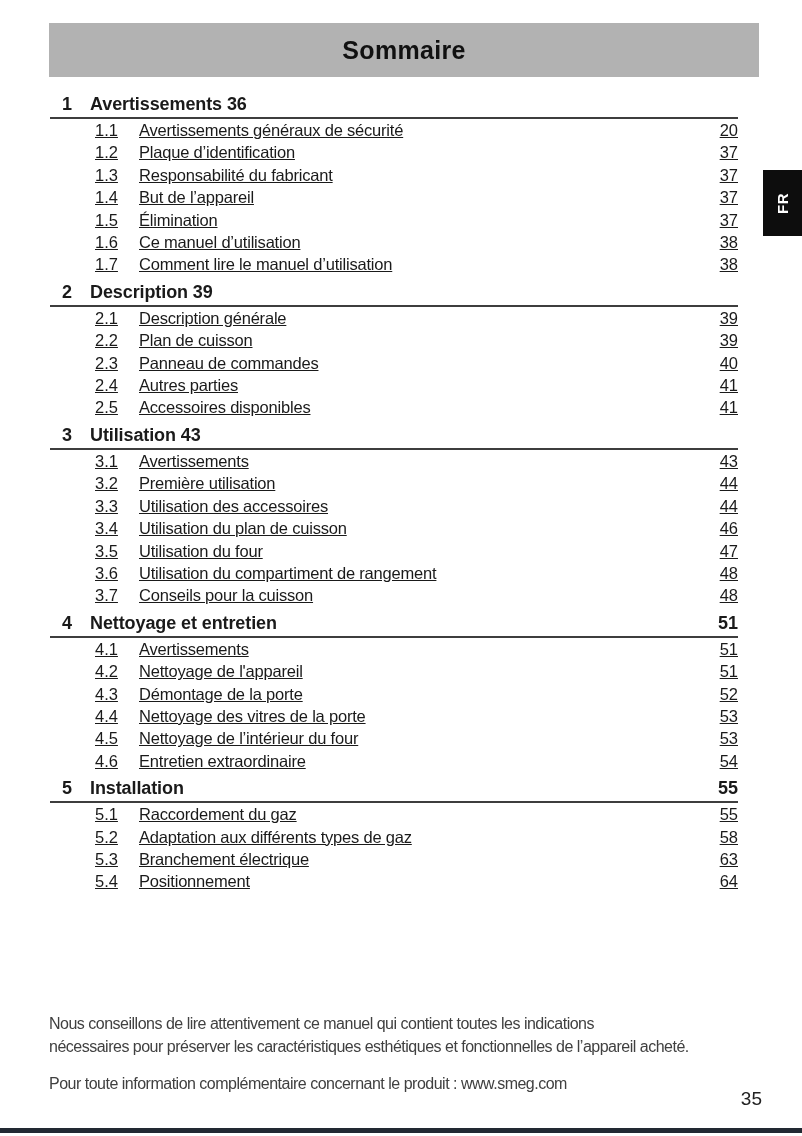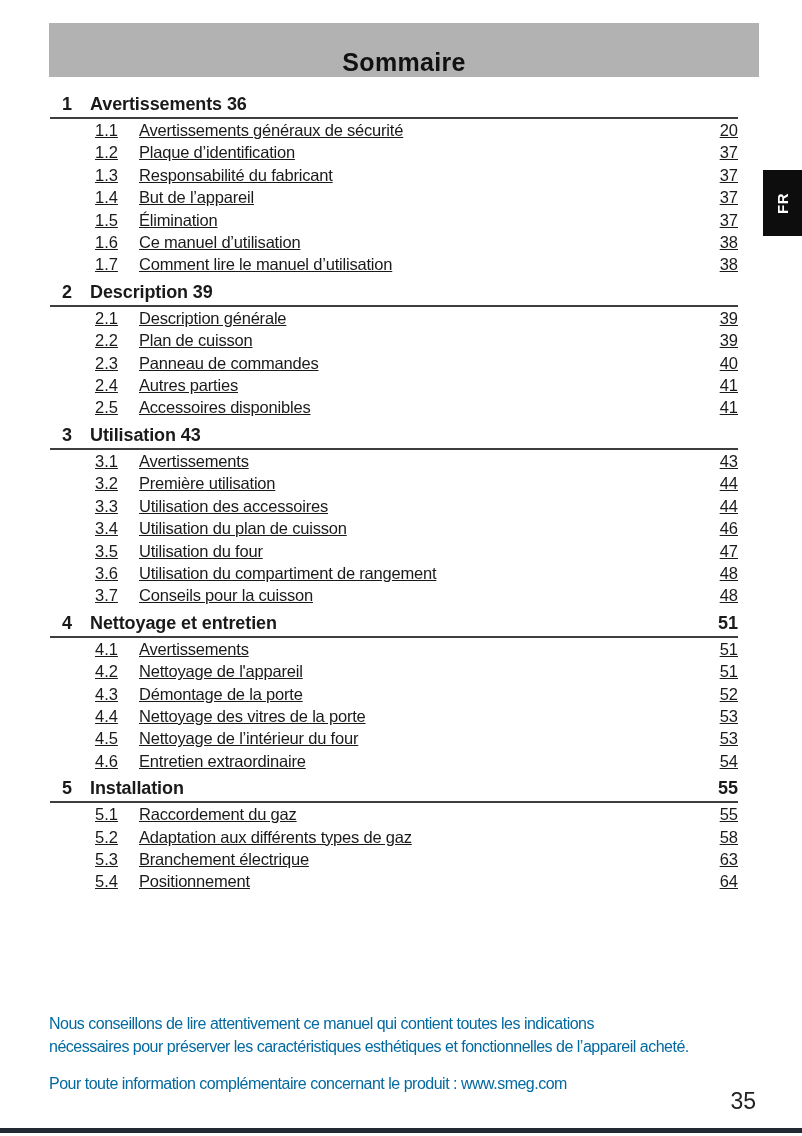--- a/index.html
+++ b/index.html
@@ -3,21 +3,21 @@
 <meta charset="utf-8">
 <style>
   html,body{margin:0;padding:0;}
   body{
     width:802px;height:1136px;position:relative;background:#ffffff;
     font-family:"Liberation Sans",sans-serif;color:#1a1a1a;overflow:hidden;
   }
   .header-bar{
     position:absolute;left:49px;top:23px;width:710px;height:54px;
     background:var(--header-bar,#b2b2b2);
-    display:flex;align-items:flex-end;justify-content:center;
+    display:flex;align-items:center;justify-content:center;
   }
   .header-bar h1{
     margin:0;font-size:25px;font-weight:bold;color:#111;letter-spacing:.3px;
   }
   .lang-tab{
     position:absolute;top:170px;right:0;width:39px;height:66px;
     background:var(--language-tab-bg,#0d0d0d);
     display:flex;align-items:center;justify-content:center;
   }
   .lang-tab span{
@@ -39,25 +39,25 @@
     display:flex;align-items:center;font-size:16.5px;line-height:22.4px;
     padding-left:45px;
     text-decoration:underline;
   }
   .item-num{flex:none;width:28px;}
   .item-title{flex:1;letter-spacing:-.2px;margin-left:16px;}
   .item-page{flex:none;}
   .footer{position:absolute;left:49px;top:1012px;width:730px;}
   .footer-line{
     font-size:16px;line-height:23px;letter-spacing:-.5px;
-    white-space:nowrap;color:#0369a1;
+    white-space:nowrap;color:#404040;
   }
   .footer-line.gap{margin-top:14px;}
   .page-number{
-    position:absolute;top:1088px;right:46px;font-size:23px;color:#222;
+    position:absolute;top:1088px;right:40px;font-size:19px;color:#222;
   }
   .bottom-bar{
     position:absolute;left:0;top:1128px;width:802px;height:5px;
     background:var(--bottom-bar,#222933);
   }
 </style>
 </head>
 <body>
 
 <div class="header-bar">

